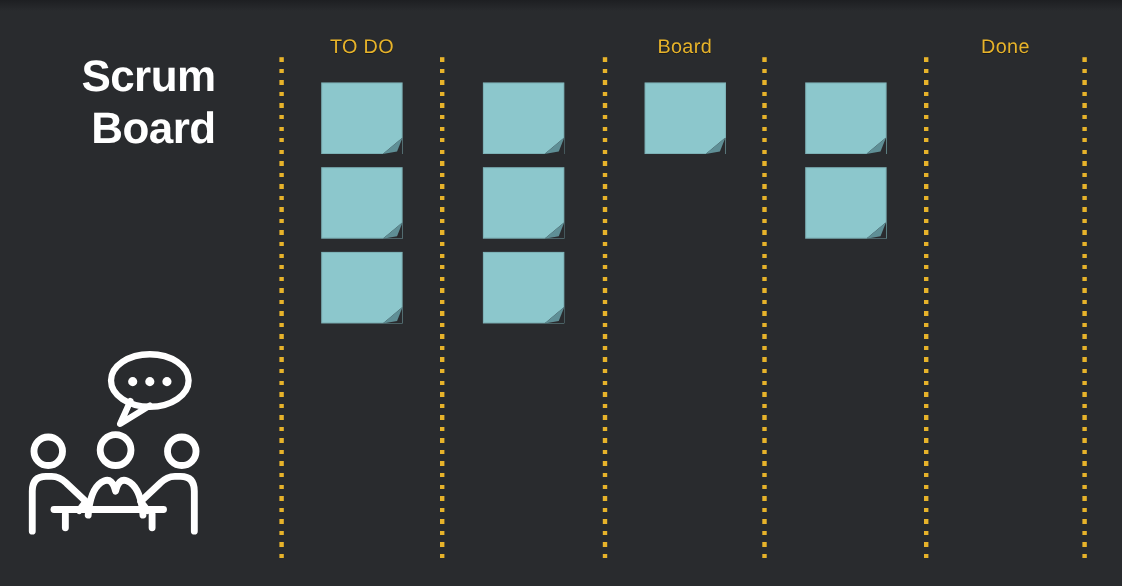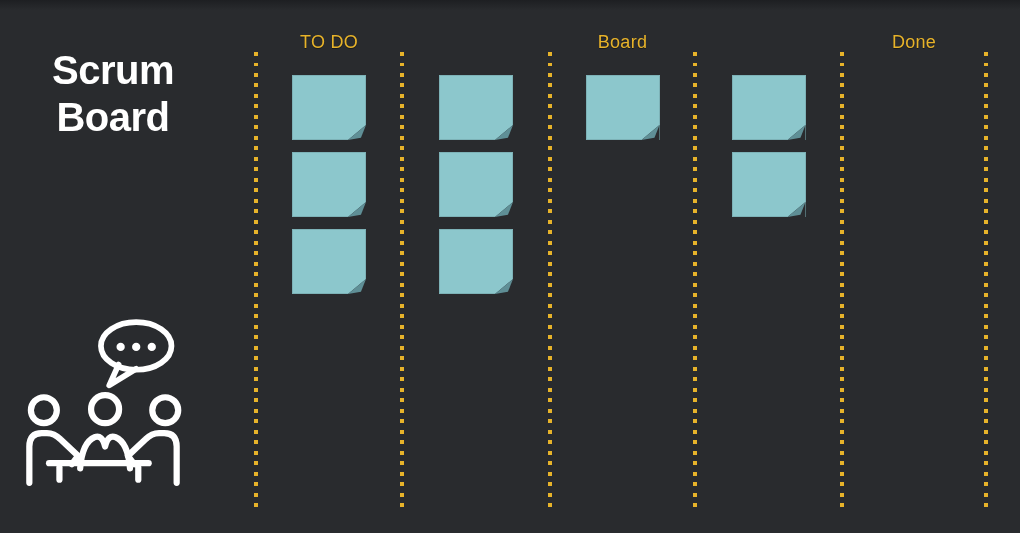--- a/index.html
+++ b/index.html
@@ -10,21 +10,21 @@
     overflow:hidden;
     font-family:"Liberation Sans", sans-serif;
   }
   .board::before {
     content:""; position:absolute; left:0; top:0; right:0; height:10px;
     background:linear-gradient(to bottom, rgba(20,21,24,0.55), rgba(20,21,24,0));
     pointer-events:none;
   }
   .title {
     position:absolute; left:30px; top:20px; width:166px;
-    text-align:center;
+    text-align:right;
     color:var(--title,#ffffff);
     font-size:40px; font-weight:bold; line-height:1.18;
     letter-spacing:-0.5px;
   }
   .column { position:absolute; top:0; height:533px; }
   .col-header {
     position:absolute; top:32px; left:0; width:100%;
     text-align:center;
     color:var(--yellow,#e7b32a);
     font-weight:normal; font-size:18px;

